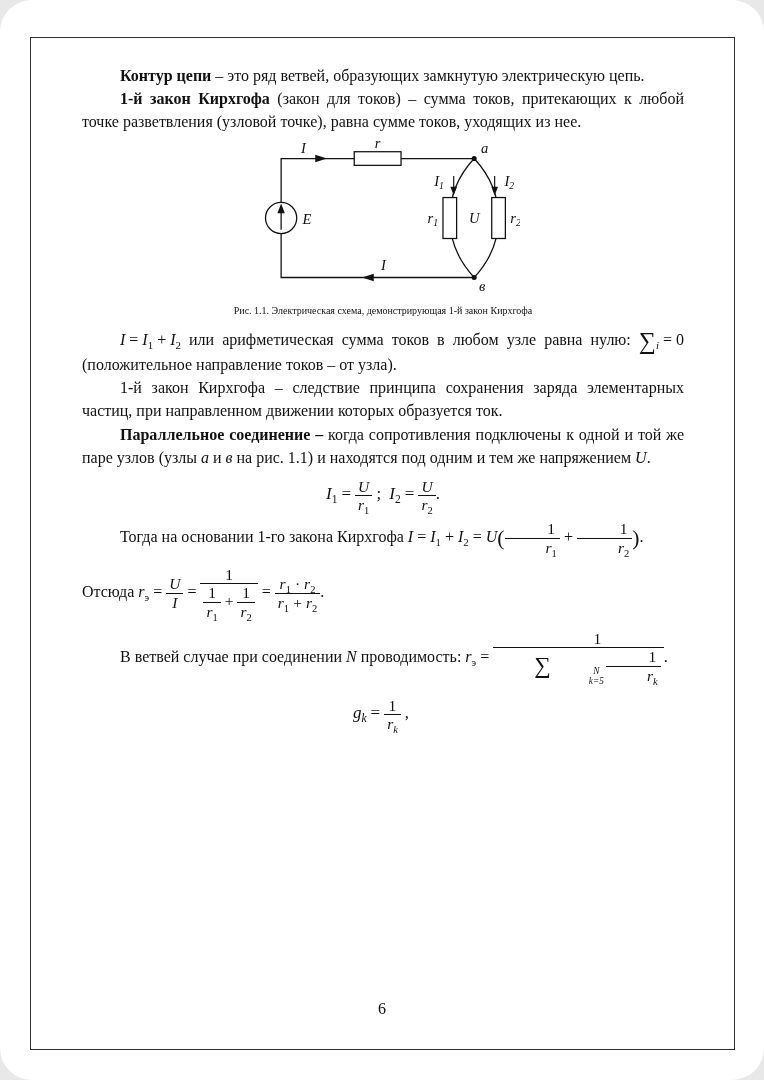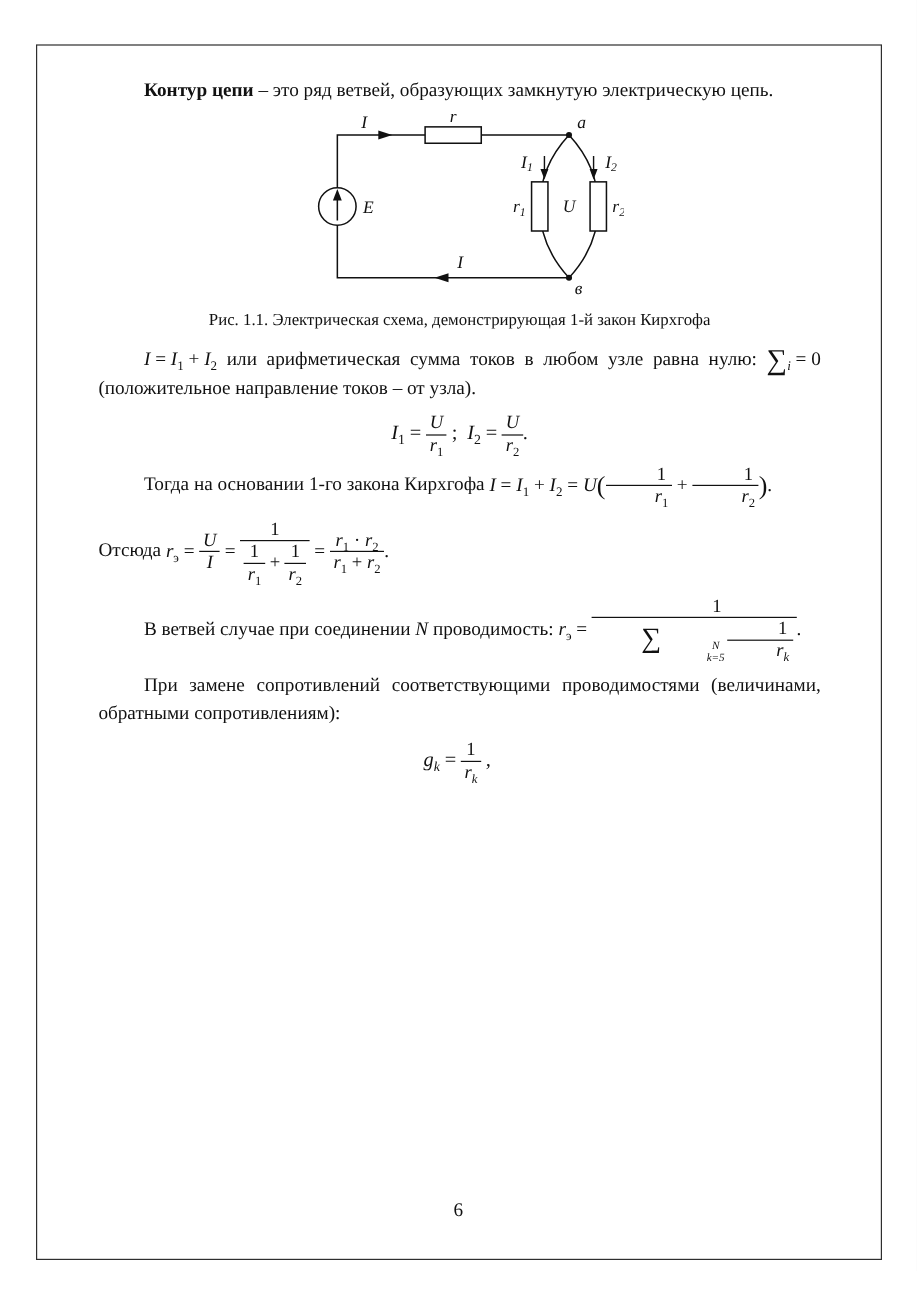--- a/index.html
+++ b/index.html
@@ -7,20 +7,21 @@
     width: 764px; height: 1080px;
     background: #e8e8e8;
     font-family: "Liberation Serif", serif;
     color: #111;
   }
   .page {
     position: relative;
     width: 764px; height: 1080px;
     background: #ffffff;
     overflow: hidden;
+    border-radius: 32px;
   }
   .frame {
     position: absolute;
     left: 30px; top: 37px; right: 29px; bottom: 30px;
     border: 1px solid #2e2e2e;
     pointer-events: none;
   }
   .content {
     position: absolute;
     left: 82px; top: 64px; width: 602px;
@@ -30,21 +31,21 @@
     font-size: 16px;
     line-height: 1.44;
     text-align: justify;
     text-indent: 38px;
   }
   .noindent { text-indent: 0; }
   b { font-weight: bold; }
   .it { font-style: italic; }
   sub { font-size: 68%; line-height: 0; }
   .figure { margin: 8px 0 6px; text-align: center; }
-  .caption { text-align: center; font-size: 14px; margin-top: 4px; }
+  .caption { text-align: center; font-size: 10px; margin-top: 4px; }
   .formula-line {
     text-align: center;
     font-size: 17px;
     font-style: normal;
     margin: 9px 0 7px;
   }
   .fml { white-space: nowrap; }
   .op { padding: 0 4px; }
   .frac {
     display: inline-block;
@@ -75,20 +76,21 @@
 </head>
 <body>
 
 <div class="page">
   <div class="frame"></div>
 
   <div class="content">
 
     <p class="para"><b>Контур цепи</b><span> – это ряд ветвей, образующих замкнутую электрическую цепь.</span></p>
 
+    <p class="para"><b>1-й закон Кирхгофа</b><span> (закон для токов) – сумма токов, притекающих к любой точке разветвления (узловой точке), равна сумме токов, уходящих из нее.</span></p>
 
     <div class="figure">
       <svg width="273" height="156" viewBox="0 0 280 160">
 
         <path d="M35,63 L35,18 L233,18" fill="none" stroke="#111" stroke-width="1.3"></path>
         <path d="M233,140 L35,140 L35,95" fill="none" stroke="#111" stroke-width="1.3"></path>
         <path d="M233,18 Q208,45 208,79 Q208,113 233,140" fill="none" stroke="#111" stroke-width="1.3"></path>
         <path d="M233,18 Q258,45 258,79 Q258,113 233,140" fill="none" stroke="#111" stroke-width="1.3"></path>
 
         <circle cx="35" cy="79" r="16" fill="#fff" stroke="#111" stroke-width="1.3"></circle>
@@ -121,35 +123,36 @@
           <text x="270" y="84"><tspan>r</tspan><tspan font-size="10" dy="3">2</tspan></text>
           <text x="238" y="154">в</text>
           <text x="140" y="132" text-anchor="middle">I</text>
         </g>
       </svg>
       <div class="caption">Рис. 1.1. Электрическая схема, демонстрирующая 1-й закон Кирхгофа</div>
     </div>
 
     <p class="para p3"><span class="fml"><span class="it">I</span><span class="op">=</span><span class="it">I</span><sub>1</sub><span class="op">+</span><span class="it">I</span><sub>2</sub></span><span> или арифметическая сумма токов в любом узле равна нулю: </span><span class="fml"><span class="sigma">∑</span><sub class="it">i</sub><span class="op">=</span><span>0</span></span><span> (положительное направление токов – от узла).</span></p>
 
+    <p class="para">1-й закон Кирхгофа – следствие принципа сохранения заряда элементарных частиц, при направленном движении которых образуется ток.</p>
 
 
+    <p class="para"><b>Параллельное соединение –</b><span> когда сопротивления подключены к одной и той же паре узлов (узлы </span><span class="it">а</span><span> и </span><span class="it">в</span><span> на рис. 1.1) и находятся под одним и тем же напряжением </span><span class="it">U</span><span>.</span></p>
 
 
     <div class="formula-line"><span class="fml"><span class="it">I</span><sub>1</sub><span class="op">=</span><span class="frac"><span class="num"><span class="it">U</span></span><span class="den"><span class="it">r</span><sub>1</sub></span></span><span class="op">;</span>&nbsp;<span class="it">I</span><sub>2</sub><span class="op">=</span><span class="frac"><span class="num"><span class="it">U</span></span><span class="den"><span class="it">r</span><sub>2</sub></span></span><span>.</span></span></div>
 
     <p class="para mt6"><span>Тогда на основании 1-го закона Кирхгофа </span><span class="fml"><span class="it">I</span><span class="op">=</span><span class="it">I</span><sub>1</sub><span class="op">+</span><span class="it">I</span><sub>2</sub><span class="op">=</span><span class="it">U</span><span class="paren">(</span><span class="frac"><span class="num">1</span><span class="den"><span class="it">r</span><sub>1</sub></span></span><span class="op">+</span><span class="frac"><span class="num">1</span><span class="den"><span class="it">r</span><sub>2</sub></span></span><span class="paren">)</span><span>.</span></span></p>
 
     <p class="para noindent mt10"><span>Отсюда </span><span class="fml"><span class="it">r</span><sub>э</sub><span class="op">=</span><span class="frac"><span class="num"><span class="it">U</span></span><span class="den"><span class="it">I</span></span></span><span class="op">=</span><span class="frac"><span class="num">1</span><span class="den"><span class="frac"><span class="num">1</span><span class="den"><span class="it">r</span><sub>1</sub></span></span><span class="op">+</span><span class="frac"><span class="num">1</span><span class="den"><span class="it">r</span><sub>2</sub></span></span></span></span><span class="op">=</span><span class="frac"><span class="num"><span class="it">r</span><sub>1</sub><span class="op">·</span><span class="it">r</span><sub>2</sub></span><span class="den"><span class="it">r</span><sub>1</sub><span class="op">+</span><span class="it">r</span><sub>2</sub></span></span><span>.</span></span></p>
 
     <p class="para mt10"><span>В ветвей случае при соединении </span><span class="it">N</span><span> проводимость: </span><span class="fml"><span class="it">r</span><sub>э</sub><span class="op">=</span><span class="frac"><span class="num">1</span><span class="den"><span class="sigma">∑</span><span class="limits">
                 <span>N</span>
                 <span>k=5</span>
               </span><span class="frac"><span class="num">1</span><span class="den"><span class="it">r</span><sub class="it">k</sub></span></span></span></span><span>.</span></span></p>
 
-    <p class="para mt6">При замене сопротивлений соответствующими проводимостями (величинами, обратными сопротивлениям):</p>
 
     <div class="formula-line mt10"><span class="fml"><span class="it">g</span><sub class="it">k</sub><span class="op">=</span><span class="frac"><span class="num">1</span><span class="den"><span class="it">r</span><sub class="it">k</sub></span></span><span class="op">,</span></span></div>
 
   </div>
 
   <div class="pageno">6</div>
 </div>
 
 </body></html>

